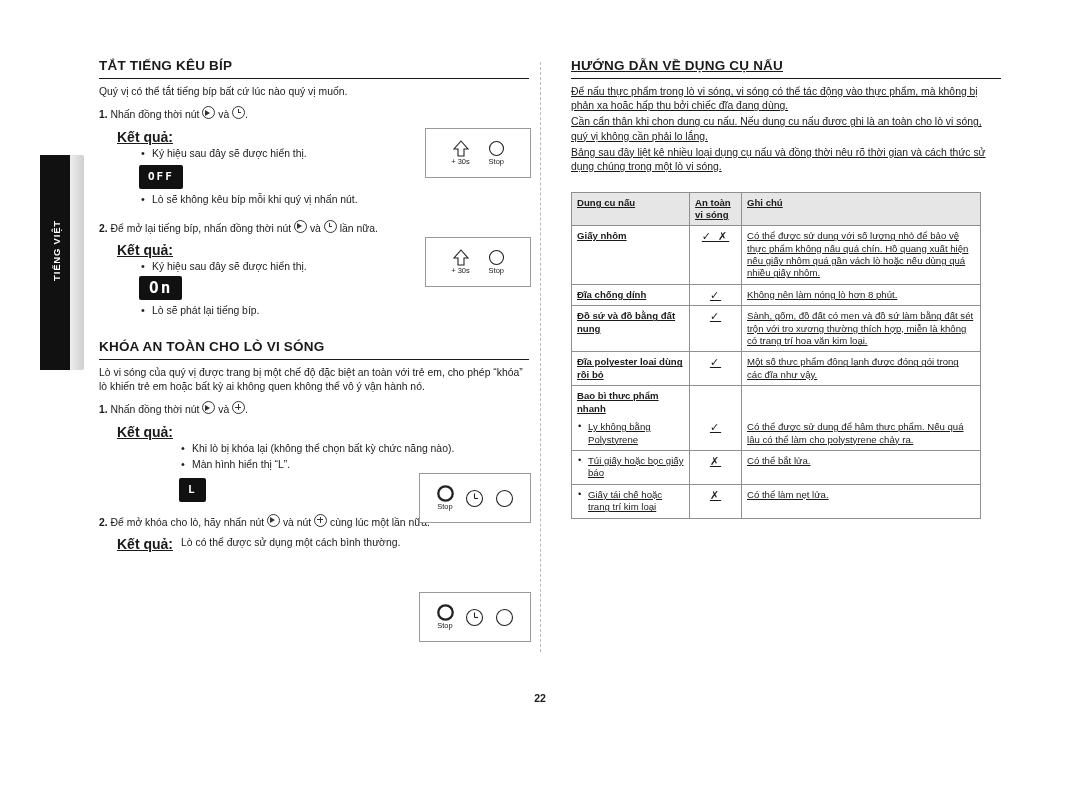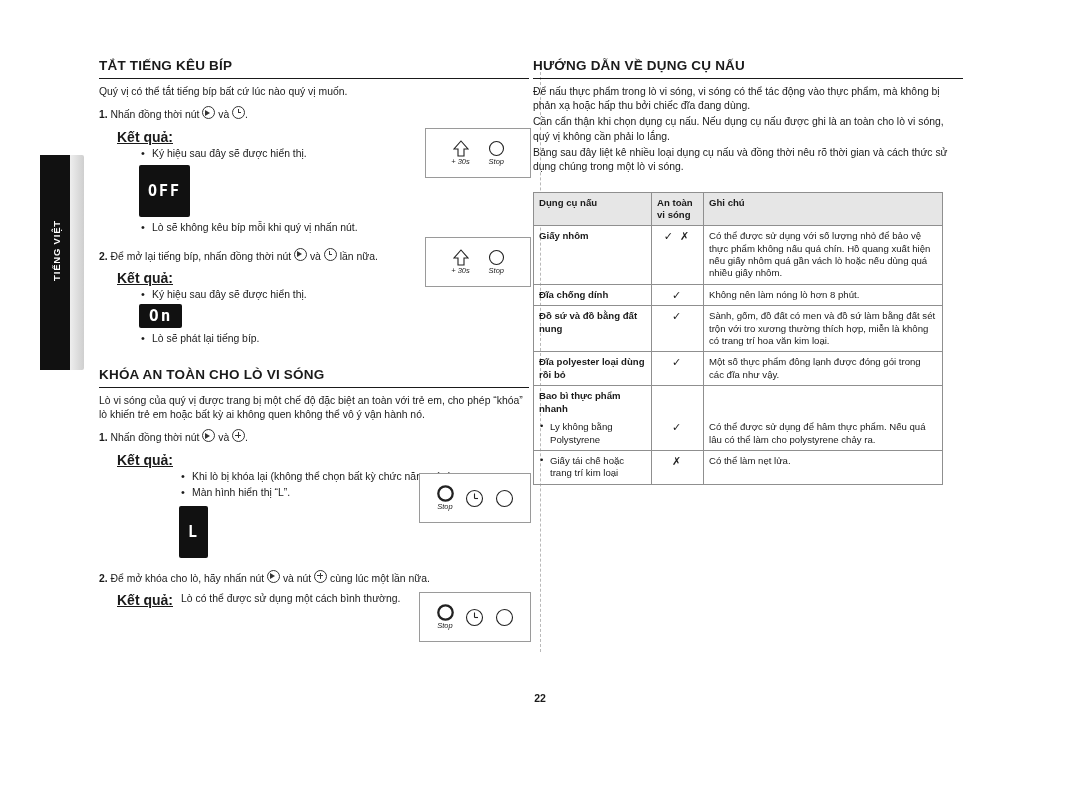--- a/index.html
+++ b/index.html
@@ -24,21 +24,21 @@
   }
   .side-tab-text{
     position:absolute;left:-64px;top:90px;width:160px;
     transform:rotate(-90deg);
     color:#fff;font-size:9.5px;letter-spacing:.8px;font-weight:bold;
     text-align:center;
   }
 
   
   .col-left{position:absolute;left:99px;top:58px;width:430px;}
-  .col-right{position:absolute;left:533px;top:58px;width:430px;}
+  .col-right{position:absolute;left:571px;top:58px;width:430px;text-decoration:underline;}
 
   .divider{
     position:absolute;left:540px;top:62px;width:1px;height:590px;
     border-left:1px dashed #b9b9b9;
   }
 
   h2.sec{
     font-size:13.5px;font-weight:bold;margin:0 0 6px 0;letter-spacing:.2px;
     padding-bottom:5px;border-bottom:1.5px solid #1a1a1a;
   }
@@ -55,31 +55,31 @@
           position:relative;vertical-align:-1px;}
   .kglyph.sound:after{content:"";position:absolute;left:2px;top:2.5px;width:0;height:0;
           border-top:3px solid transparent;border-bottom:3px solid transparent;border-left:5px solid #333;}
   .kglyph.clock:after{content:"";position:absolute;left:4.5px;top:2px;width:1px;height:4px;background:#333;}
   .kglyph.clock:before{content:"";position:absolute;left:4.5px;top:5px;width:3px;height:1px;background:#333;}
   .kglyph.plus:after{content:"";position:absolute;left:2px;top:4.5px;width:6px;height:1px;background:#333;}
   .kglyph.plus:before{content:"";position:absolute;left:4.5px;top:2px;width:1px;height:6px;background:#333;}
 
   
   .lcd{
-    display:inline-block;background:#111;color:#fff;padding:17px 9px;border-radius:2px;
-    font-family:"DejaVu Sans Mono", monospace;font-size:15px;letter-spacing:2px;font-weight:bold;
+    display:inline-block;background:#111;color:#fff;padding:3px 9px;border-radius:2px;
+    font-family:"DejaVu Sans Mono", monospace;font-size:11px;letter-spacing:2px;font-weight:bold;
     line-height:18px;
   }
   .lcd.small{font-size:16px;padding:3px 10px;}
 
   
   .keybox{
     position:absolute;border:1px solid #9a9a9a;background:#fff;
   }
-  .keybox .kb-row{display:flex;align-items:center;justify-content:center;height:100%;gap:18px;font-style:italic;}
+  .keybox .kb-row{display:flex;align-items:center;justify-content:center;height:100%;gap:18px;}
   .btn-label{font-size:7.5px;text-align:center;margin-top:1px;line-height:8px;}
   .keyunit{display:flex;flex-direction:column;align-items:center;justify-content:center;}
 
   
   .arrow-up{
     position:relative;width:16px;height:17px;
   }
   .arrow-up svg{display:block;}
 
   
@@ -359,20 +359,29 @@
             <ul class="inbul">
                 <li>Ly không bằng Polystyrene</li>
               </ul>
           </td>
           <td class="mark" style="border-top:none">✓</td>
           <td style="border-top:none">Có thể được sử dụng để hâm thực phẩm. Nếu quá lâu có thể làm cho polystyrene chảy ra.</td>
         </tr>
         <tr>
           <td>
             <ul class="inbul">
+                <li>Túi giấy hoặc bọc giấy báo</li>
+              </ul>
+          </td>
+          <td class="mark">✗</td>
+          <td>Có thể bắt lửa.</td>
+        </tr>
+        <tr>
+          <td>
+            <ul class="inbul">
                 <li>Giấy tái chế hoặc trang trí kim loại</li>
               </ul>
           </td>
           <td class="mark">✗</td>
           <td>Có thể làm nẹt lửa.</td>
         </tr>
       </tbody>
     </table>
   </div>
 

